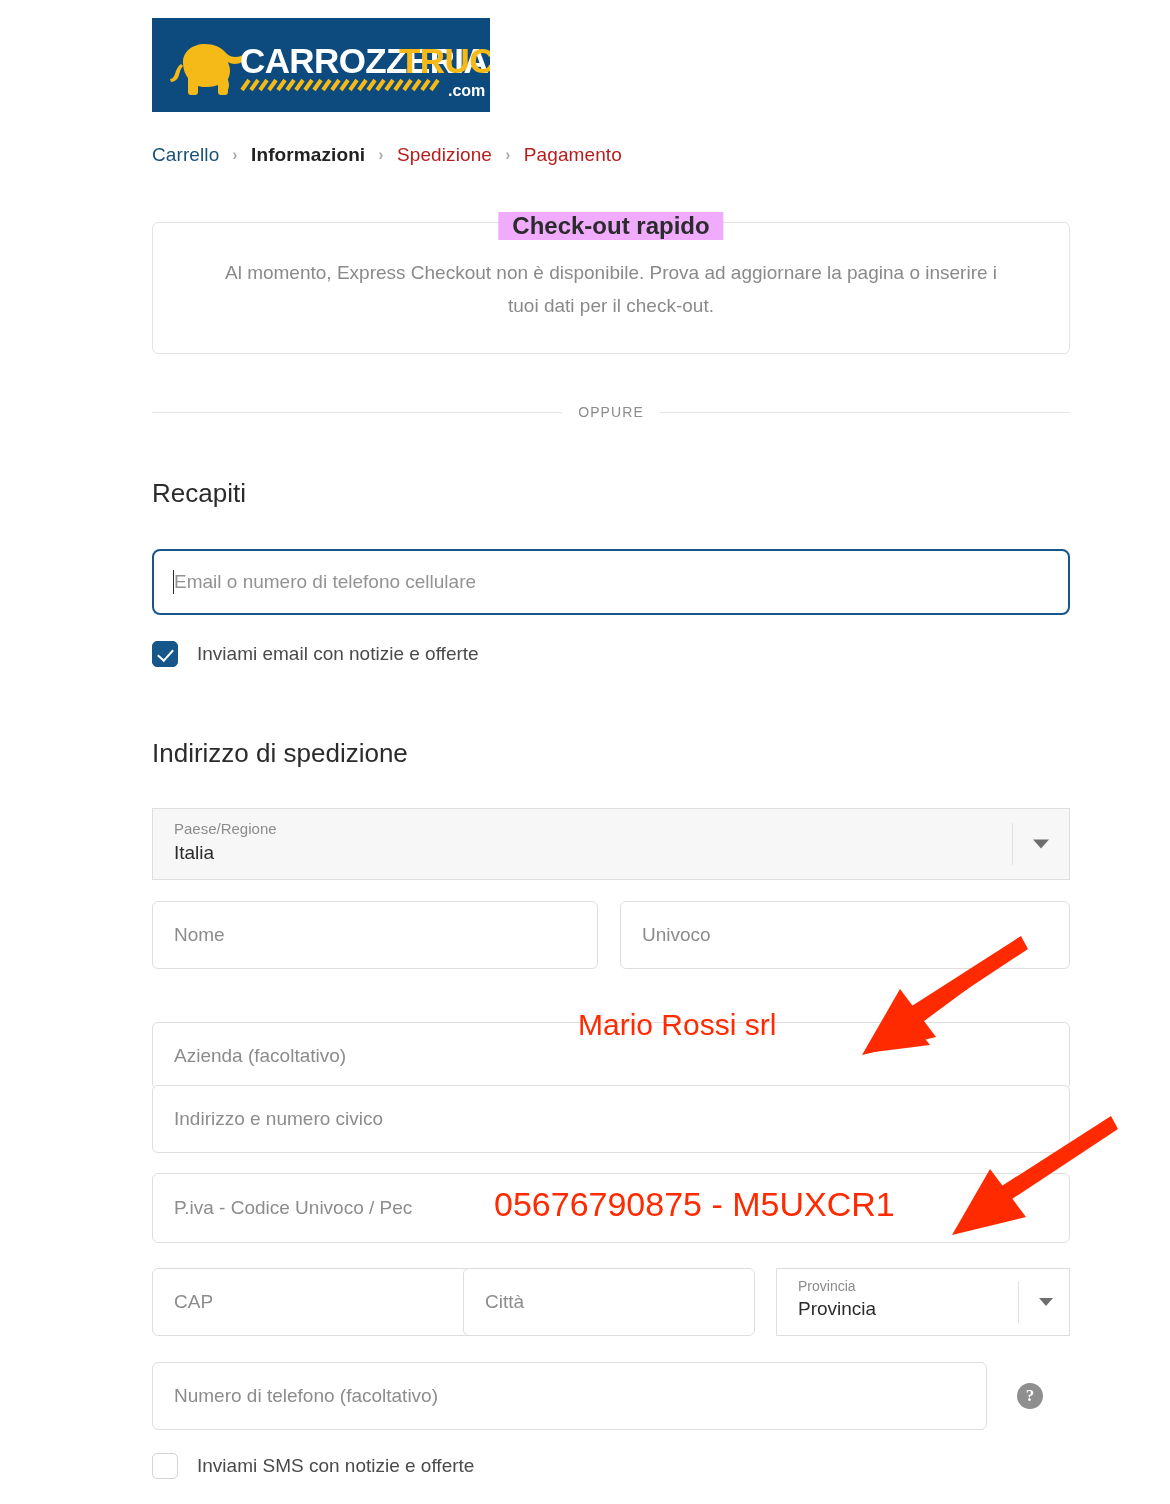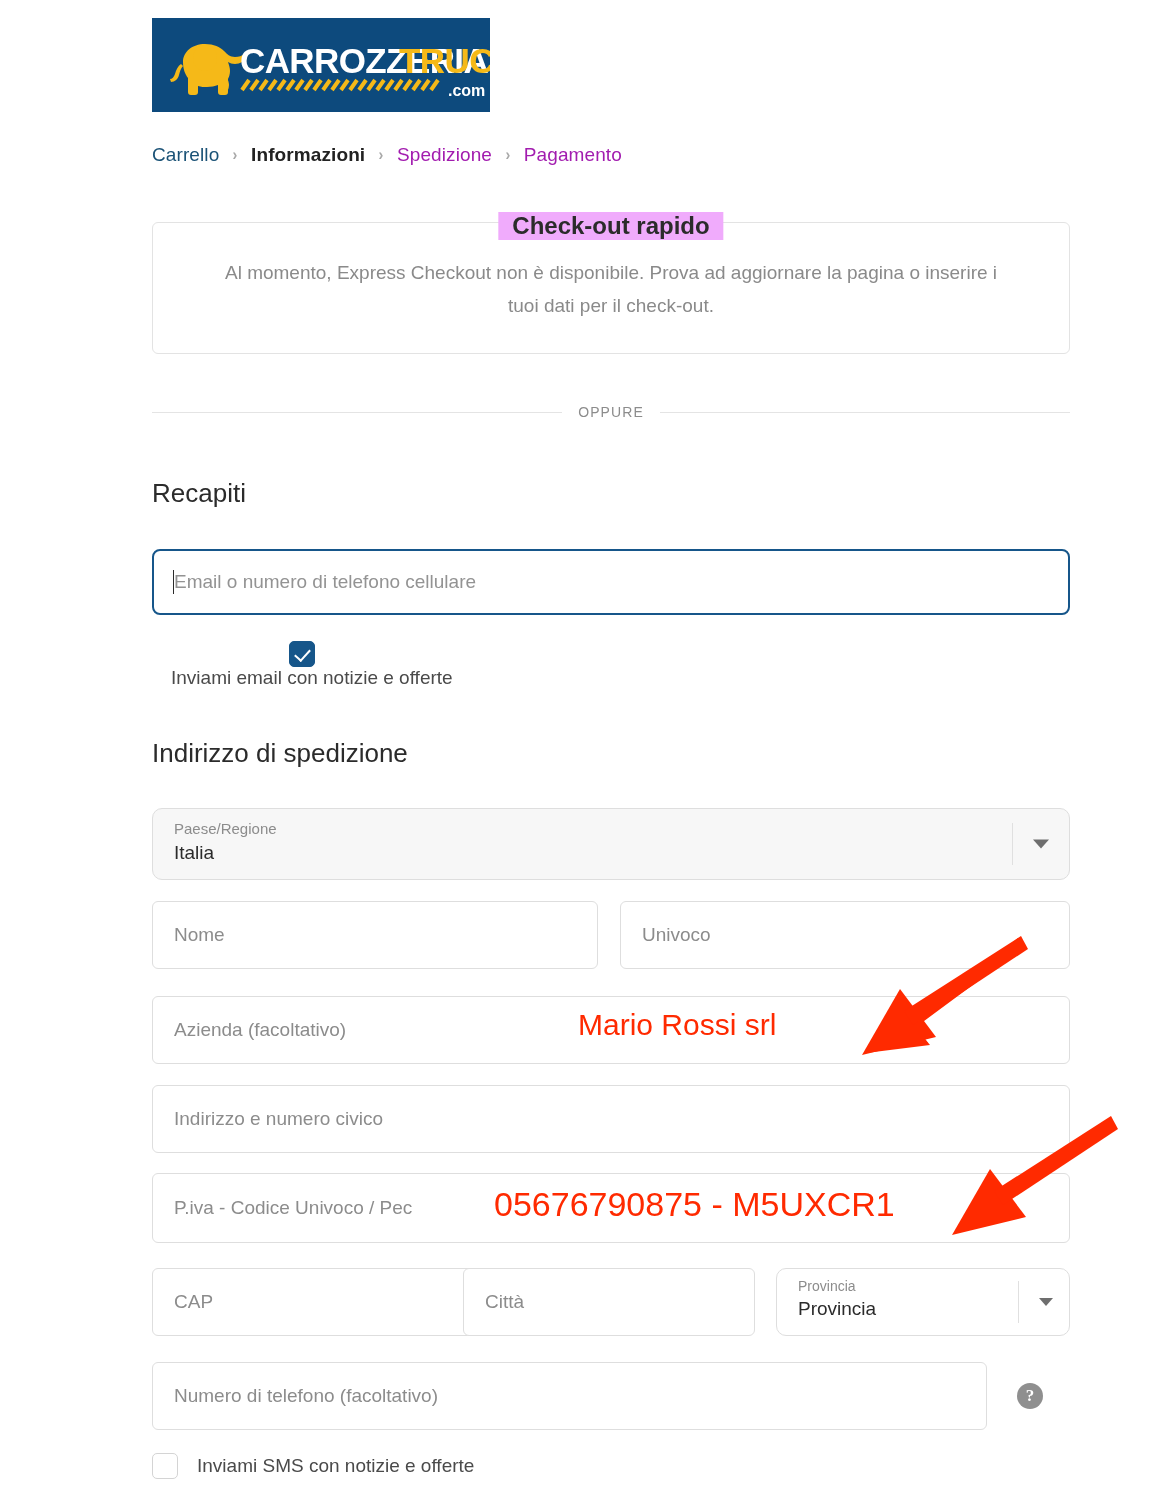--- a/index.html
+++ b/index.html
@@ -35,21 +35,21 @@
     left: 152px;
     top: 144px;
     display: flex;
     align-items: center;
     font-size: 19px;
     letter-spacing: .1px;
   }
   .crumb { white-space: nowrap; }
   .crumb.link { color: #1a5276; }
   .crumb.current { color: #222222; font-weight: bold; }
-  .crumb.muted { color: #a21caf; }
+  .crumb.muted { color: #b91c1c; }
   .crumb-sep {
     color: #a8a8a8;
     font-size: 17px;
     margin: 0 13px;
     font-weight: 600;
     transform: scaleX(.85);
   }
 
   
   .express {
@@ -142,21 +142,21 @@
     transform: translateY(-50%);
     width: 1px;
     height: 24px;
     background: #2b2b2b;
   }
 
   
   .selectfield {
     position: absolute;
     border: 1px solid #dedede;
-    border-radius: 10px;
+    border-radius: 0;
     background: #f7f7f7;
     text-align: right;
   }
   .selectfield.white { background: #ffffff; }
   .selectfield .lbl {
     position: absolute;
     left: 21px;
     top: 11px;
     font-size: 15px;
     color: #8c8c8c;
@@ -301,21 +301,21 @@
   <span class="rule"></span>
 </div>
 
 <h2 class="sec-title" id="title-recapiti">Recapiti</h2>
 
 <div class="field focused" id="f-email" style="left:152px; top:549px; width:918px; height:66px;">
   <span class="caret"></span>
   <span class="ph">Email o numero di telefono cellulare</span>
 </div>
 
-<div class="cbrow" style="left:152px; top:641px;flex-direction:column;">
+<div class="cbrow" style="left:152px; top:641px;">
   <span class="cbox checked"></span>
   <span class="cblabel">Inviami email con notizie e offerte</span>
 </div>
 
 <h2 class="sec-title" id="title-spedizione">Indirizzo di spedizione</h2>
 
 <div class="selectfield" style="left:152px; top:808px; width:918px; height:72px;">
   <span class="lbl">Paese/Regione</span>
   <span class="val">Italia</span>
   <span class="divider"></span>
@@ -323,21 +323,21 @@
 </div>
 
 <div class="field" style="left:152px; top:901px; width:446px; height:68px;">
   <span class="ph">Nome</span>
 </div>
 
 <div class="field" style="left:620px; top:901px; width:450px; height:68px;">
   <span class="ph">Univoco</span>
 </div>
 
-<div class="field" style="left:152px; top:996px; width:918px; height:68px;">
+<div class="field" style="left:152px; top:1022px; width:918px; height:68px;">
   <span class="ph">Azienda (facoltativo)</span>
 </div>
 
 <div class="field" style="left:152px; top:1085px; width:918px; height:68px;">
   <span class="ph">Indirizzo e numero civico</span>
 </div>
 
 <div class="field" style="left:152px; top:1173px; width:918px; height:70px;">
   <span class="ph">P.iva - Codice Univoco / Pec</span>
 </div>

